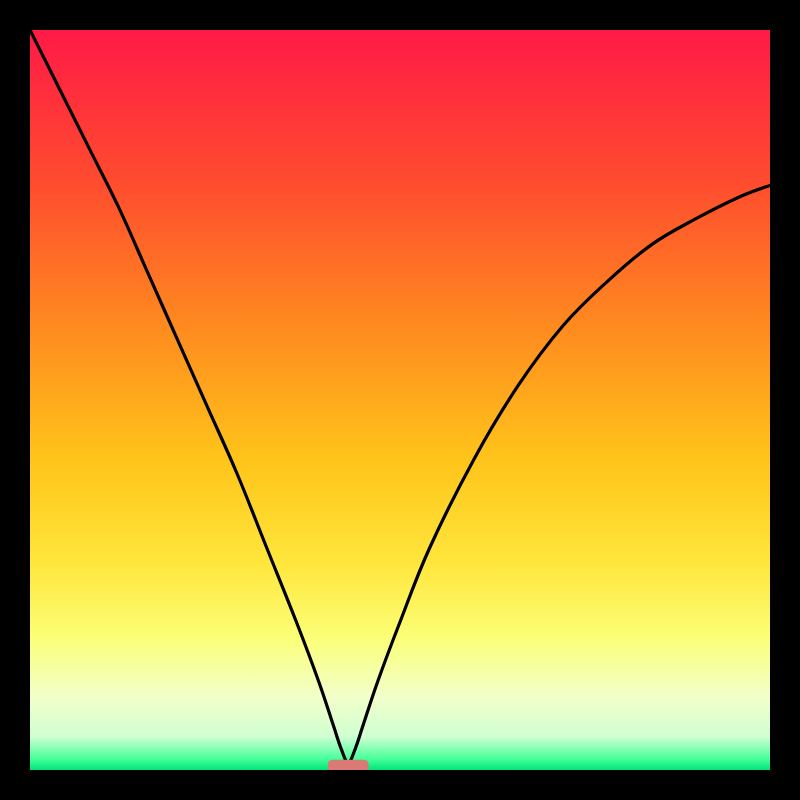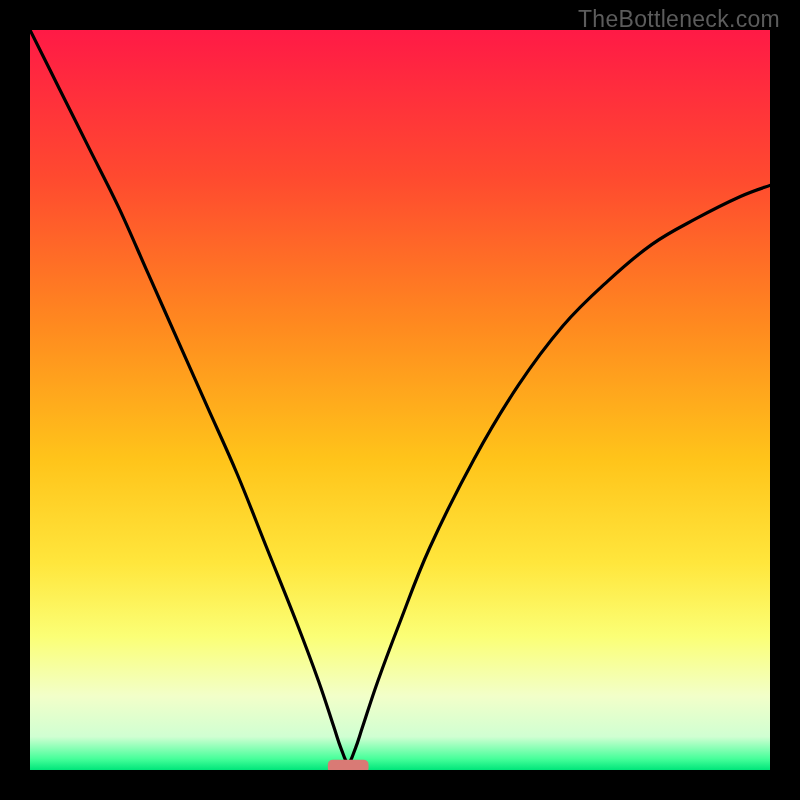--- a/index.html
+++ b/index.html
@@ -36,21 +36,20 @@
     letter-spacing: 0.3px;
     user-select: none;
   }
   svg { display: block; }
 </style>
 </head>
 <body>
 
 <div class="frame">
 
-  <div class="watermark">TheBottleneck.com</div>
 
   <div class="plot">
     <svg id="chart-svg" width="740" height="740" viewBox="0 0 740 740">
       <defs>
         <linearGradient id="bg-grad" x1="0" y1="0" x2="0" y2="1">
             <stop offset="0%" stop-color="#ff1a46"></stop>
             <stop offset="20%" stop-color="#ff4a2f"></stop>
             <stop offset="40%" stop-color="#ff8a1f"></stop>
             <stop offset="57.99999999999999%" stop-color="#ffc41a"></stop>
             <stop offset="72%" stop-color="#ffe63c"></stop>

